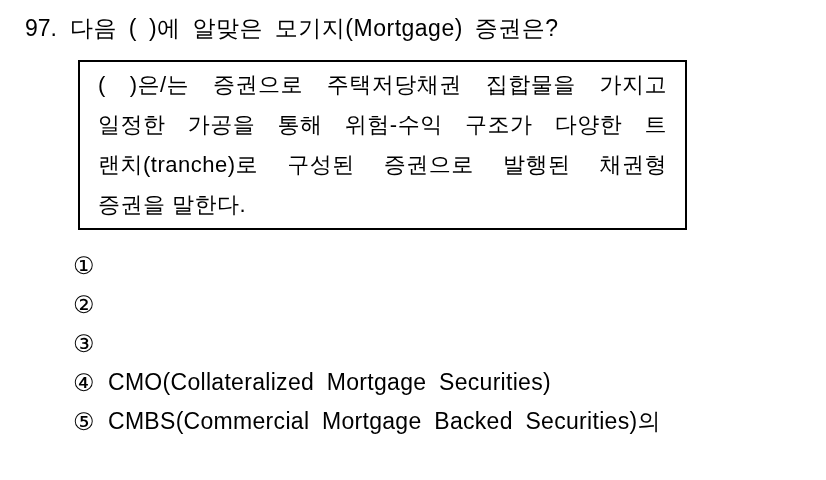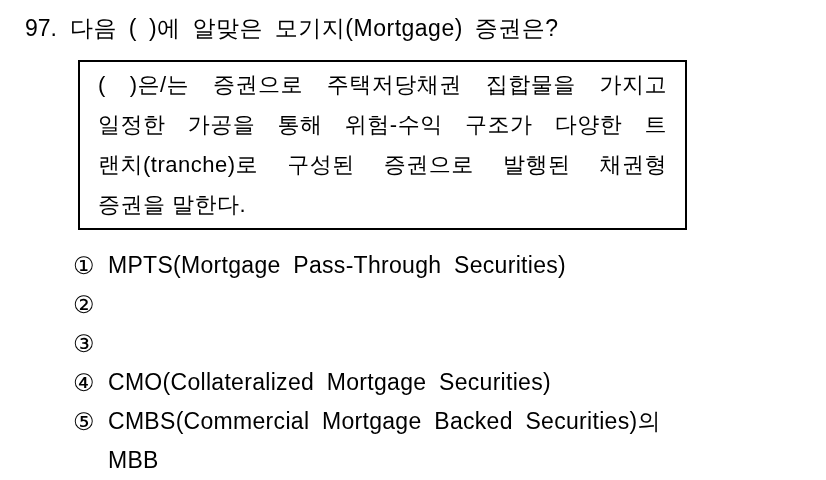--- a/index.html
+++ b/index.html
@@ -105,34 +105,32 @@
   <div class="passage-box">
     <div class="passage-line justified">( )은/는 증권으로 주택저당채권 집합물을 가지고</div>
     <div class="passage-line justified">일정한 가공을 통해 위험-수익 구조가 다양한 트</div>
     <div class="passage-line justified">랜치(tranche)로 구성된 증권으로 발행된 채권형</div>
     <div class="passage-line">증권을 말한다.</div>
   </div>
 
   <ul class="options-list">
     <li class="option-row">
       <span class="option-marker">①</span>
-      <span class="option-text">MPTS(Mortgage Pass-Through Securities)</span>
     </li>
     <li class="option-row">
       <span class="option-marker">②</span>
     </li>
     <li class="option-row">
       <span class="option-marker">③</span>
     </li>
     <li class="option-row">
       <span class="option-marker">④</span>
       <span class="option-text">CMO(Collateralized Mortgage Securities)</span>
     </li>
     <li class="option-row">
       <span class="option-marker">⑤</span>
       <span class="option-text">
         <span class="option-line">CMBS(Commercial Mortgage Backed Securities)의</span>
-        <span class="option-line">MBB</span>
       </span>
     </li>
   </ul>
 
 </div>
 
 </body></html>

